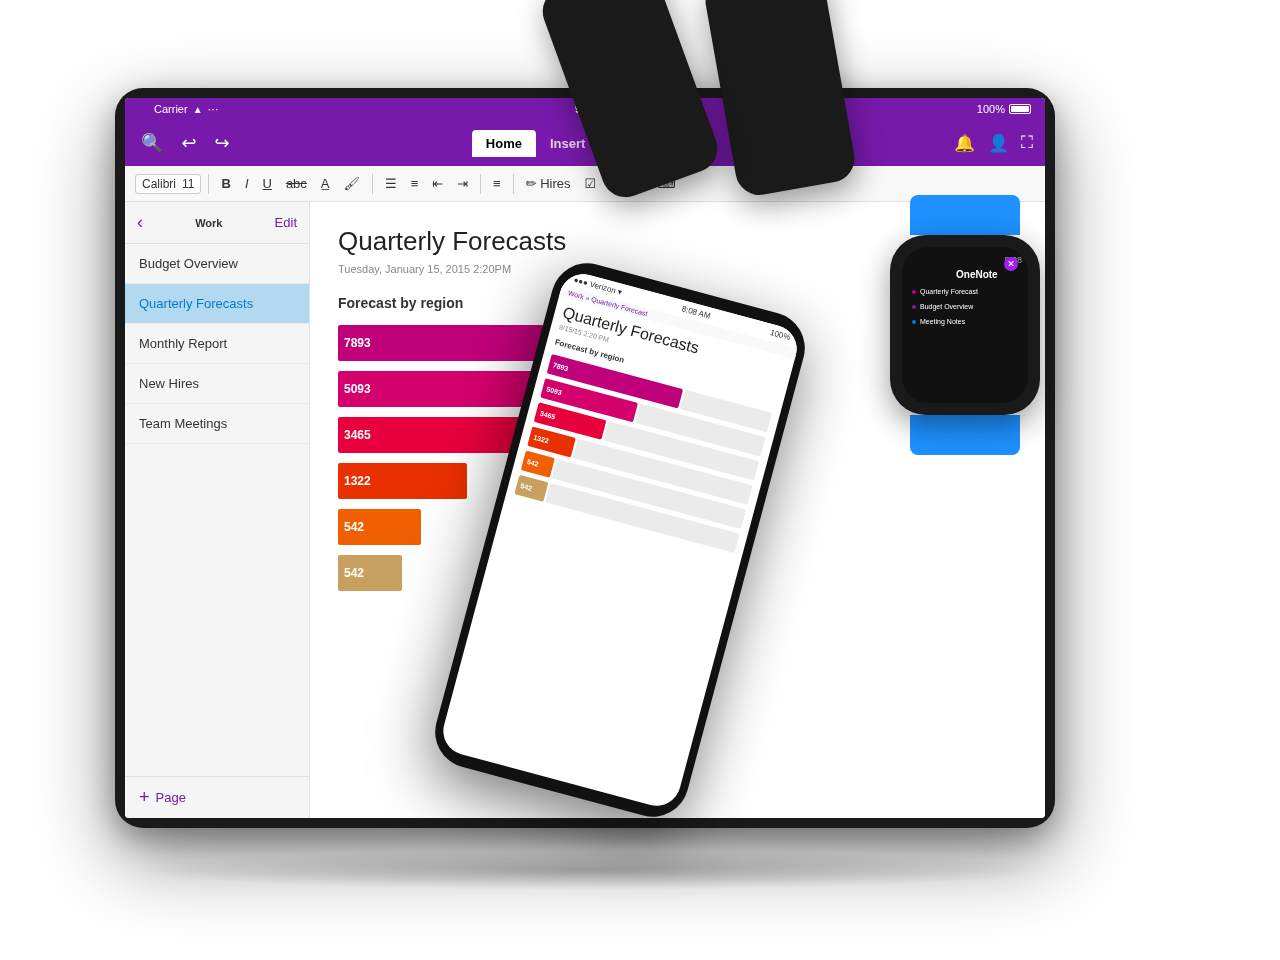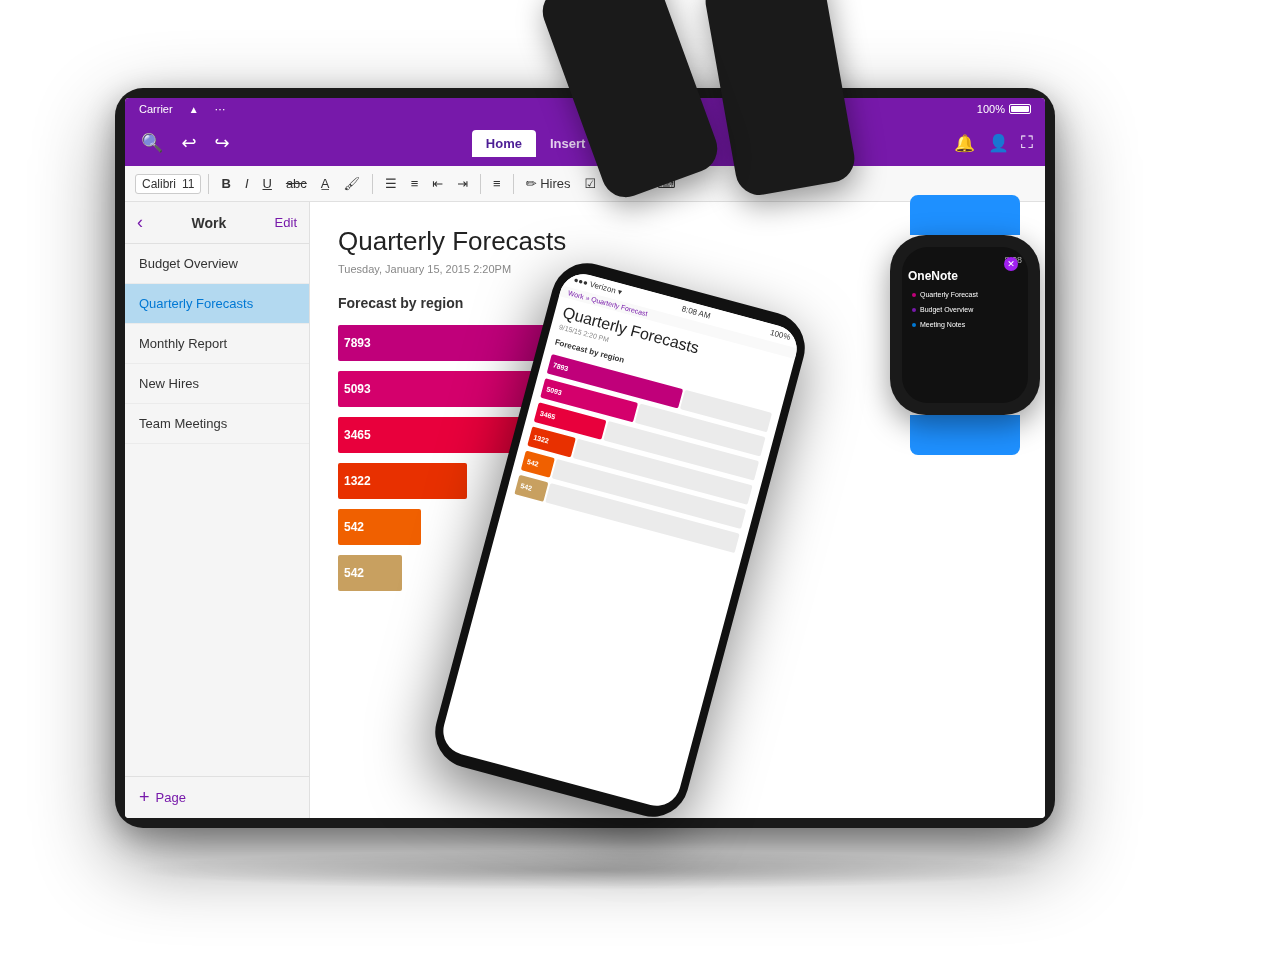--- a/index.html
+++ b/index.html
@@ -48,21 +48,21 @@
       background: #7719aa;
       color: #fff;
       font-size: 11px;
       padding: 4px 14px;
       display: flex;
       justify-content: space-between;
       align-items: center;
       height: 22px;
       flex-shrink: 0;
     }
-    .status-left { display: flex; align-items: center; gap: 16px; }
+    .status-left { display: flex; align-items: center; gap: 5px; margin-left: 15px; }
     .status-right { display: flex; align-items: center; gap: 4px; }
     .wifi-icon { font-size: 10px; }
     .battery-bar {
       display: inline-block;
       width: 22px; height: 10px;
       border: 1px solid #fff;
       border-radius: 2px;
       position: relative;
     }
     .battery-bar::after {
@@ -98,21 +98,21 @@
     .toolbar-tab {
       color: rgba(255,255,255,0.8);
       font-size: 13px;
       padding: 6px 14px;
       cursor: pointer;
       border-radius: 4px 4px 0 0;
       font-weight: bold;
     }
     .toolbar-tab.active {
       background: #fff;
-      color: #4c1d95;
+      color: #000000;
       font-weight: 600;
     }
     .toolbar-right-icons {
       display: flex;
       align-items: center;
       gap: 12px;
     }
     .toolbar-right-icon {
       color: #fff;
       font-size: 17px;
@@ -177,21 +177,21 @@
       justify-content: space-between;
       padding: 10px 12px;
       border-bottom: 1px solid #e0e0e0;
     }
     .sidebar-back {
       color: #7719aa;
       font-size: 18px;
       cursor: pointer;
     }
     .sidebar-title {
-      font-size: 14px;
+      font-size: 11px;
       font-weight: 600;
       color: #333;
     }
     .sidebar-edit {
       color: #7719aa;
       font-size: 13px;
       cursor: pointer;
       text-align: right;
     }
     .sidebar-items { flex: 1; overflow-y: auto; }
@@ -356,21 +356,21 @@
     }
     .watch-screen {
       position: absolute;
       top: 12px; left: 12px; right: 12px; bottom: 12px;
       background: #111;
       border-radius: 26px;
       padding: 8px 6px;
       overflow: hidden;
     }
     .watch-time { color: #aaa; font-size: 9px; text-align: right; margin-bottom: 4px; }
-    .watch-app-title { color: #fff; font-size: 12px; font-weight: 600; margin-bottom: 5px; }
+    .watch-app-title { color: #fff; font-size: 10px; font-weight: 600; margin-bottom: 5px; margin-left: 48px; }
     .watch-item {
       display: flex;
       align-items: center;
       padding: 3px 4px;
       margin-bottom: 2px;
       border-radius: 3px;
       font-size: 7px;
       color: #fff;
       gap: 4px;
     }

